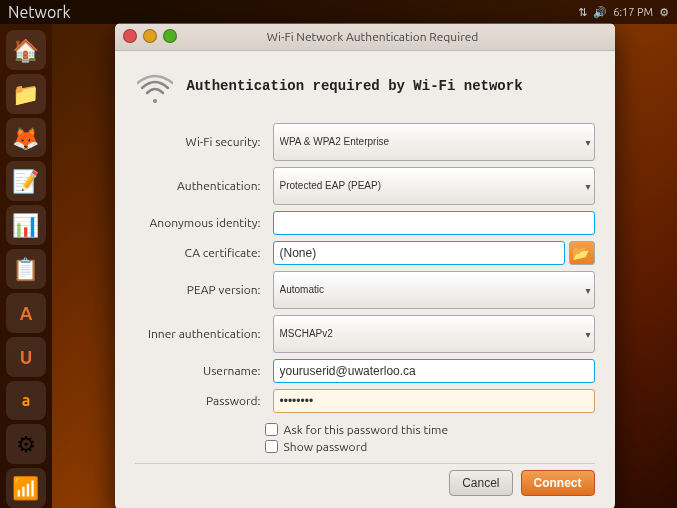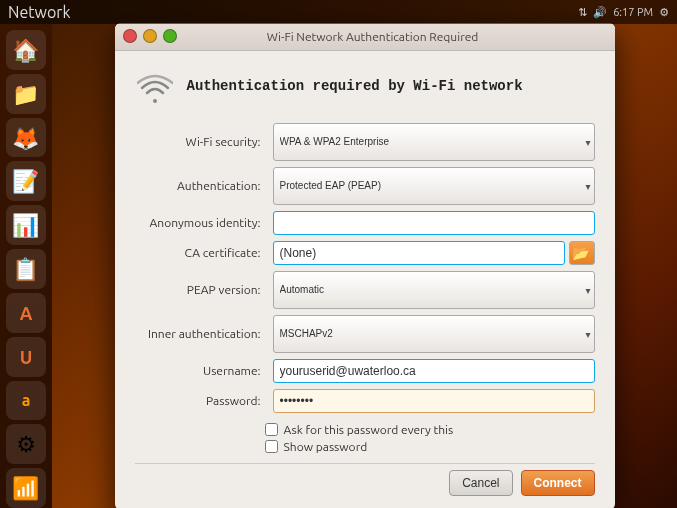--- a/index.html
+++ b/index.html
@@ -405,21 +405,21 @@
         <span class="form-label">Username:</span>
         <input class="form-input" type="text" value="youruserid@uwaterloo.ca" style="">
 
         <span class="form-label">Password:</span>
         <input class="form-input password-input" type="password" value="12345678" style="">
       </div>
 
       <div class="checkboxes-section">
         <div class="checkbox-row">
           <input type="checkbox" id="askpw" style="">
-          <label class="checkbox-label" for="askpw">Ask for this password every this</label>
+          <label class="checkbox-label" for="askpw">Ask for this password this time</label>
         </div>
         <div class="checkbox-row">
           <input type="checkbox" id="showpw" style="">
           <label class="checkbox-label" for="showpw">Show password</label>
         </div>
       </div>
 
       <div class="dialog-buttons">
         <button class="btn">Cancel</button>
         <button class="btn btn-primary">Connect</button>

